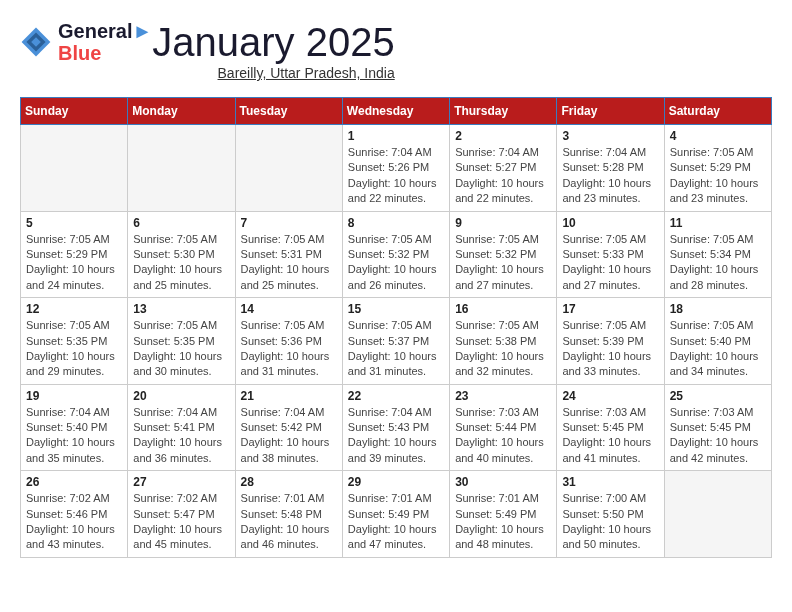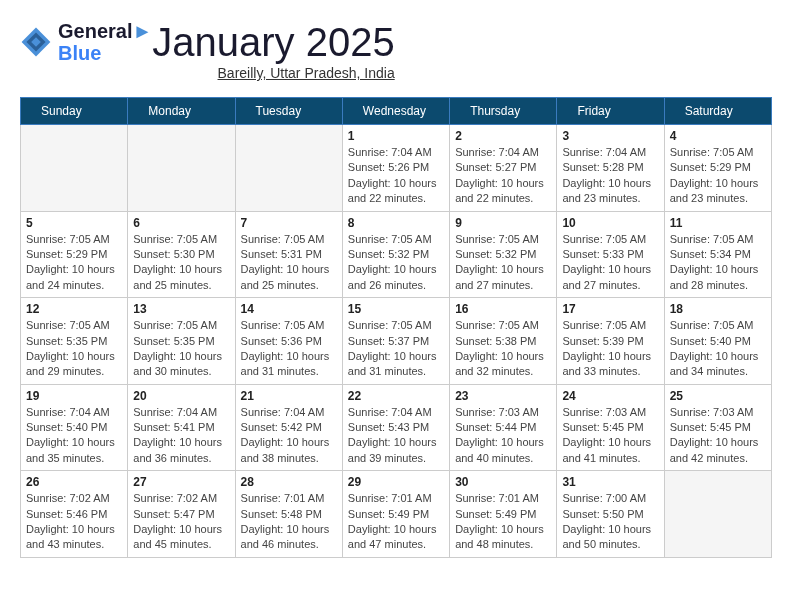--- a/index.html
+++ b/index.html
@@ -45,25 +45,25 @@
       font-size: 14px;
       color: #333;
       text-decoration: underline;
     }
     table {
       width: 100%;
       border-collapse: collapse;
       table-layout: fixed;
     }
     th {
-      background: #0c4a6e;
+      background: #b91c1c;
       color: #fff;
       font-size: 12px;
-      font-weight: normal;
-      padding: 6px 20px;
+      font-weight: bold;
+      padding: 6px 4px;
       text-align: left;
       border: 1px solid #3a7bbf;
     }
     td {
       border: 1px solid #ccc;
       vertical-align: top;
       padding: 4px 5px;
       font-size: 10px;
       color: #333;
       height: 85px;
@@ -90,21 +90,21 @@
 
 <div class="header">
   <div class="logo">
     <svg class="logo-icon" viewBox="0 0 40 40">
       <polygon points="20,2 38,20 20,38 2,20" fill="#4a90d9"></polygon>
       <polygon points="20,8 32,20 20,32 8,20" fill="#2a6099"></polygon>
       <polygon points="20,14 26,20 20,26 14,20" fill="#4a90d9"></polygon>
     </svg>
     <div class="logo-text">
       <div>General<span>►</span></div>
-      <div style="color:#3b82f6">Blue</div>
+      <div style="color:#ef4444">Blue</div>
     </div>
   </div>
   <div class="title-block">
     <div class="calendar-title">January 2025</div>
     <div class="calendar-subtitle">Bareilly, Uttar Pradesh, India</div>
   </div>
 </div>
 
 <table>
   <thead>

